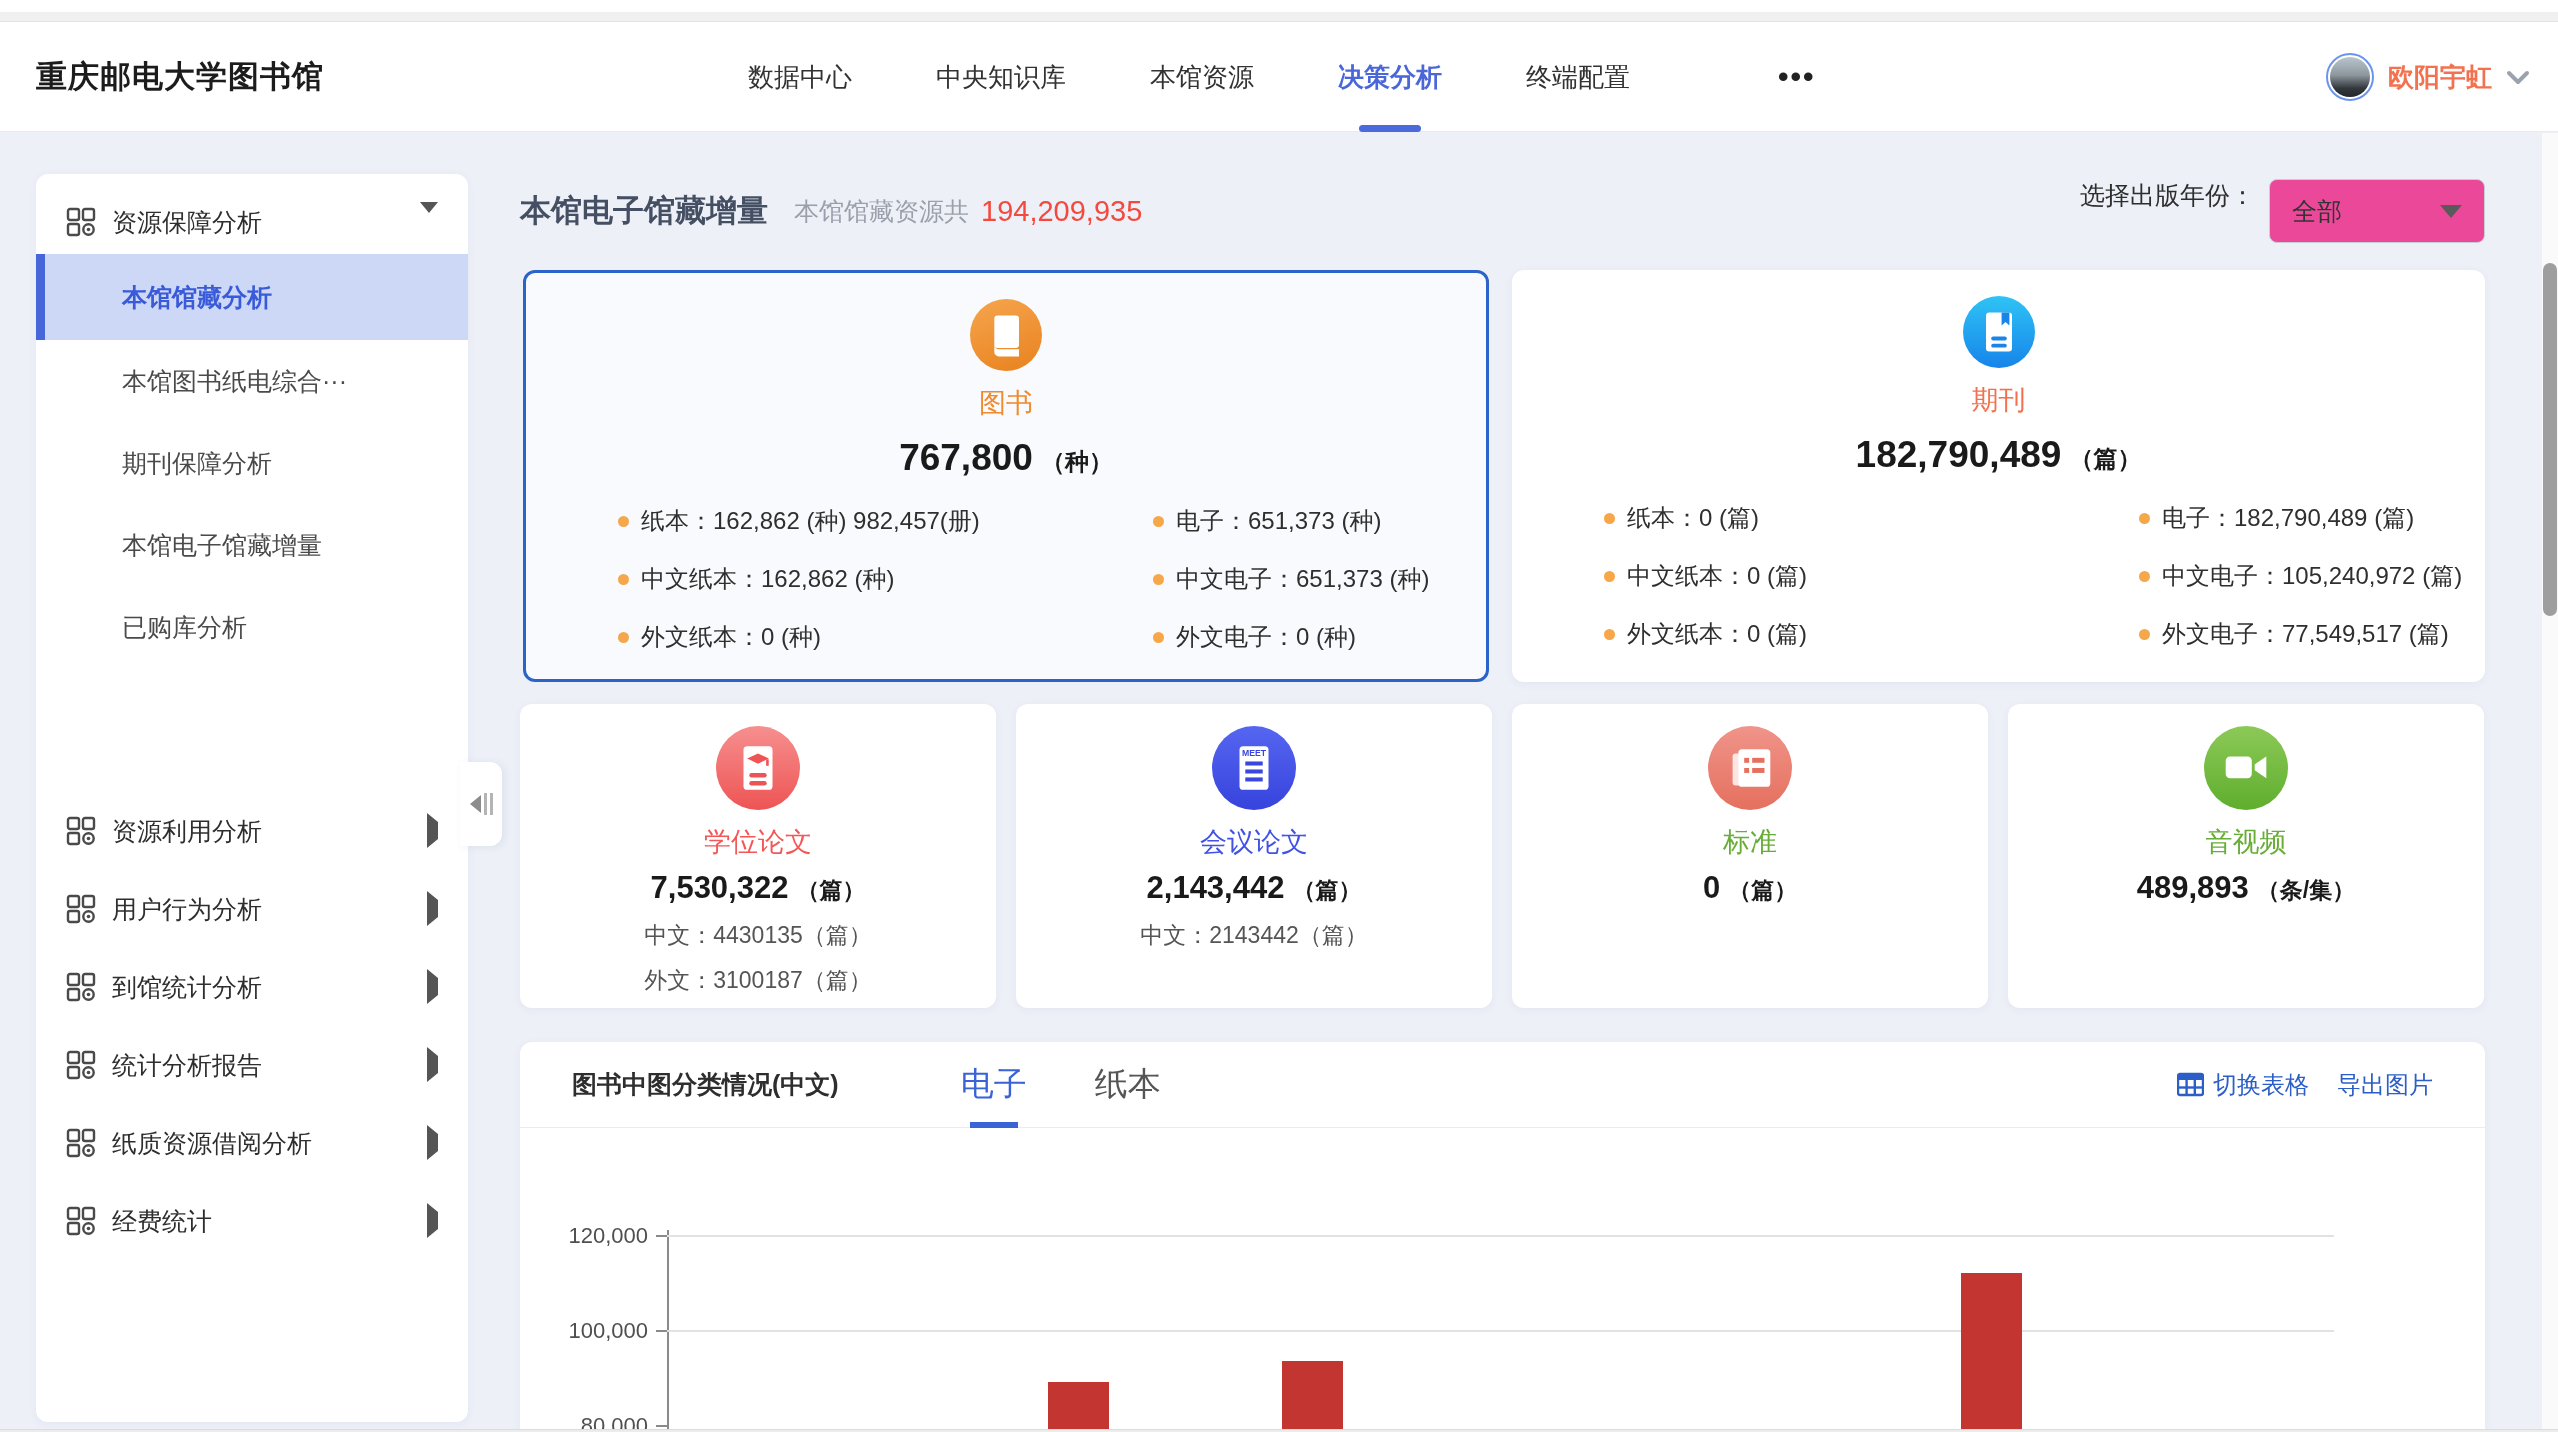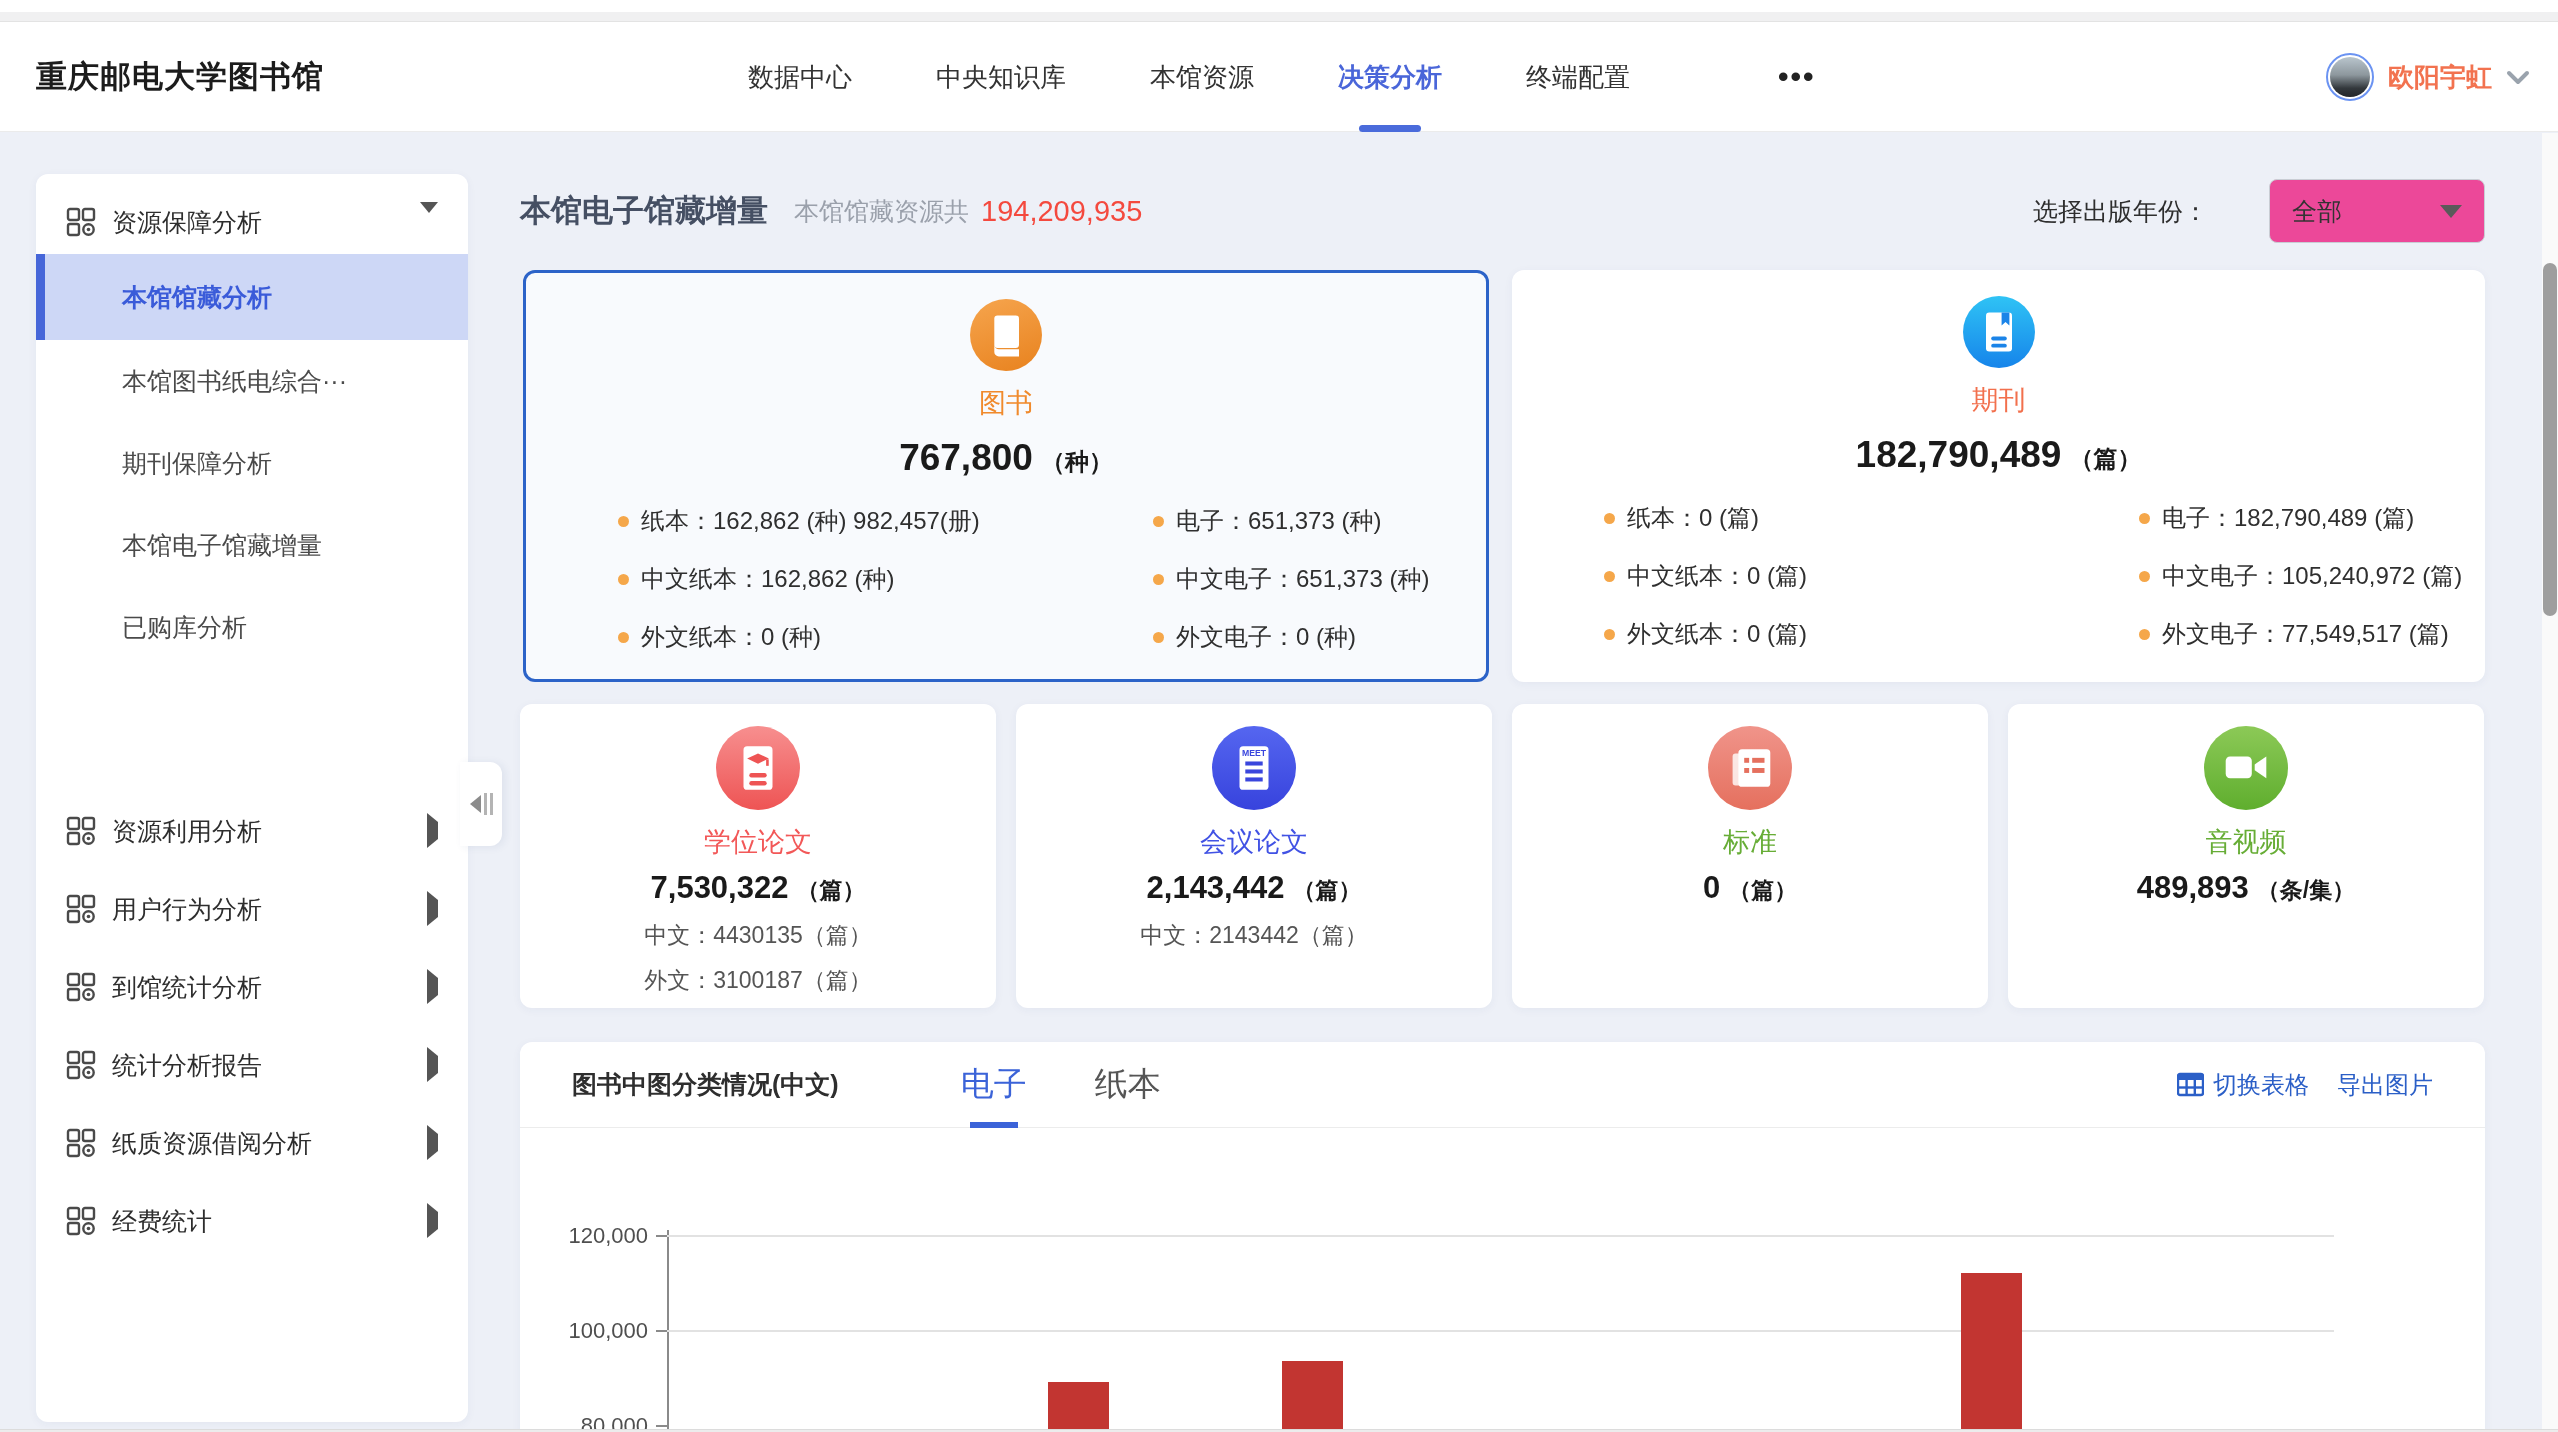--- a/index.html
+++ b/index.html
@@ -35,21 +35,21 @@
   .sub-item.active .active-bar { position:absolute; left:0; top:0; width:9px; height:100%; background:#4666d9; }
   .collapse-tab { position:absolute; left:460px; top:750px; width:42px; height:84px; background:#fff; border-radius:0 12px 12px 0; box-shadow:3px 1px 8px rgba(40,60,110,.08); display:flex; align-items:center; justify-content:center; gap:3px; cursor:pointer; }
   .col-tri { width:0; height:0; border-top:9px solid transparent; border-bottom:9px solid transparent; border-right:11px solid #8c8c8c; }
   .col-bar { width:3px; height:22px; background:#b4b4b4; }
 
   
   .main-header { position:absolute; left:520px; top:166px; width:1965px; height:66px; display:flex; align-items:center; }
   .page-title { font-size:31px; font-weight:bold; color:#454f63; }
   .page-subtitle { margin-left:26px; font-size:25px; color:#9aa0ab; }
   .total-count { margin-left:12px; font-size:29px; color:#f4493e; }
-  .year-filter { margin-left:auto; display:flex; align-items:center;gap:47px; }
+  .year-filter { margin-left:auto; display:flex; align-items:flex-start; }
   .year-label { font-size:25px; color:#2e2e2e; }
   .year-select { margin-left:14px; width:216px; height:64px; background:#ec4899; border:1px solid #c9cdd4; border-radius:8px; display:flex; align-items:center; padding:0 22px; cursor:pointer; }
   .year-value { font-size:25px; color:#333; }
   .select-caret { margin-left:auto; width:0; height:0; border-left:11px solid transparent; border-right:11px solid transparent; border-top:13px solid #5a5a5a; }
 
   
   .card { position:absolute; background:#fff; border-radius:12px; box-shadow:0 2px 10px rgba(40,60,110,.05); }
   .card-book { left:523px; top:258px; width:966px; height:412px; background:#f8fafd; border:3px solid #2c63c8; box-shadow:none; }
   .card-journal { left:1512px; top:258px; width:973px; height:412px; }
   .icon-circle { width:72px; height:72px; border-radius:50%; margin:26px auto 0; display:flex; align-items:center; justify-content:center; }

